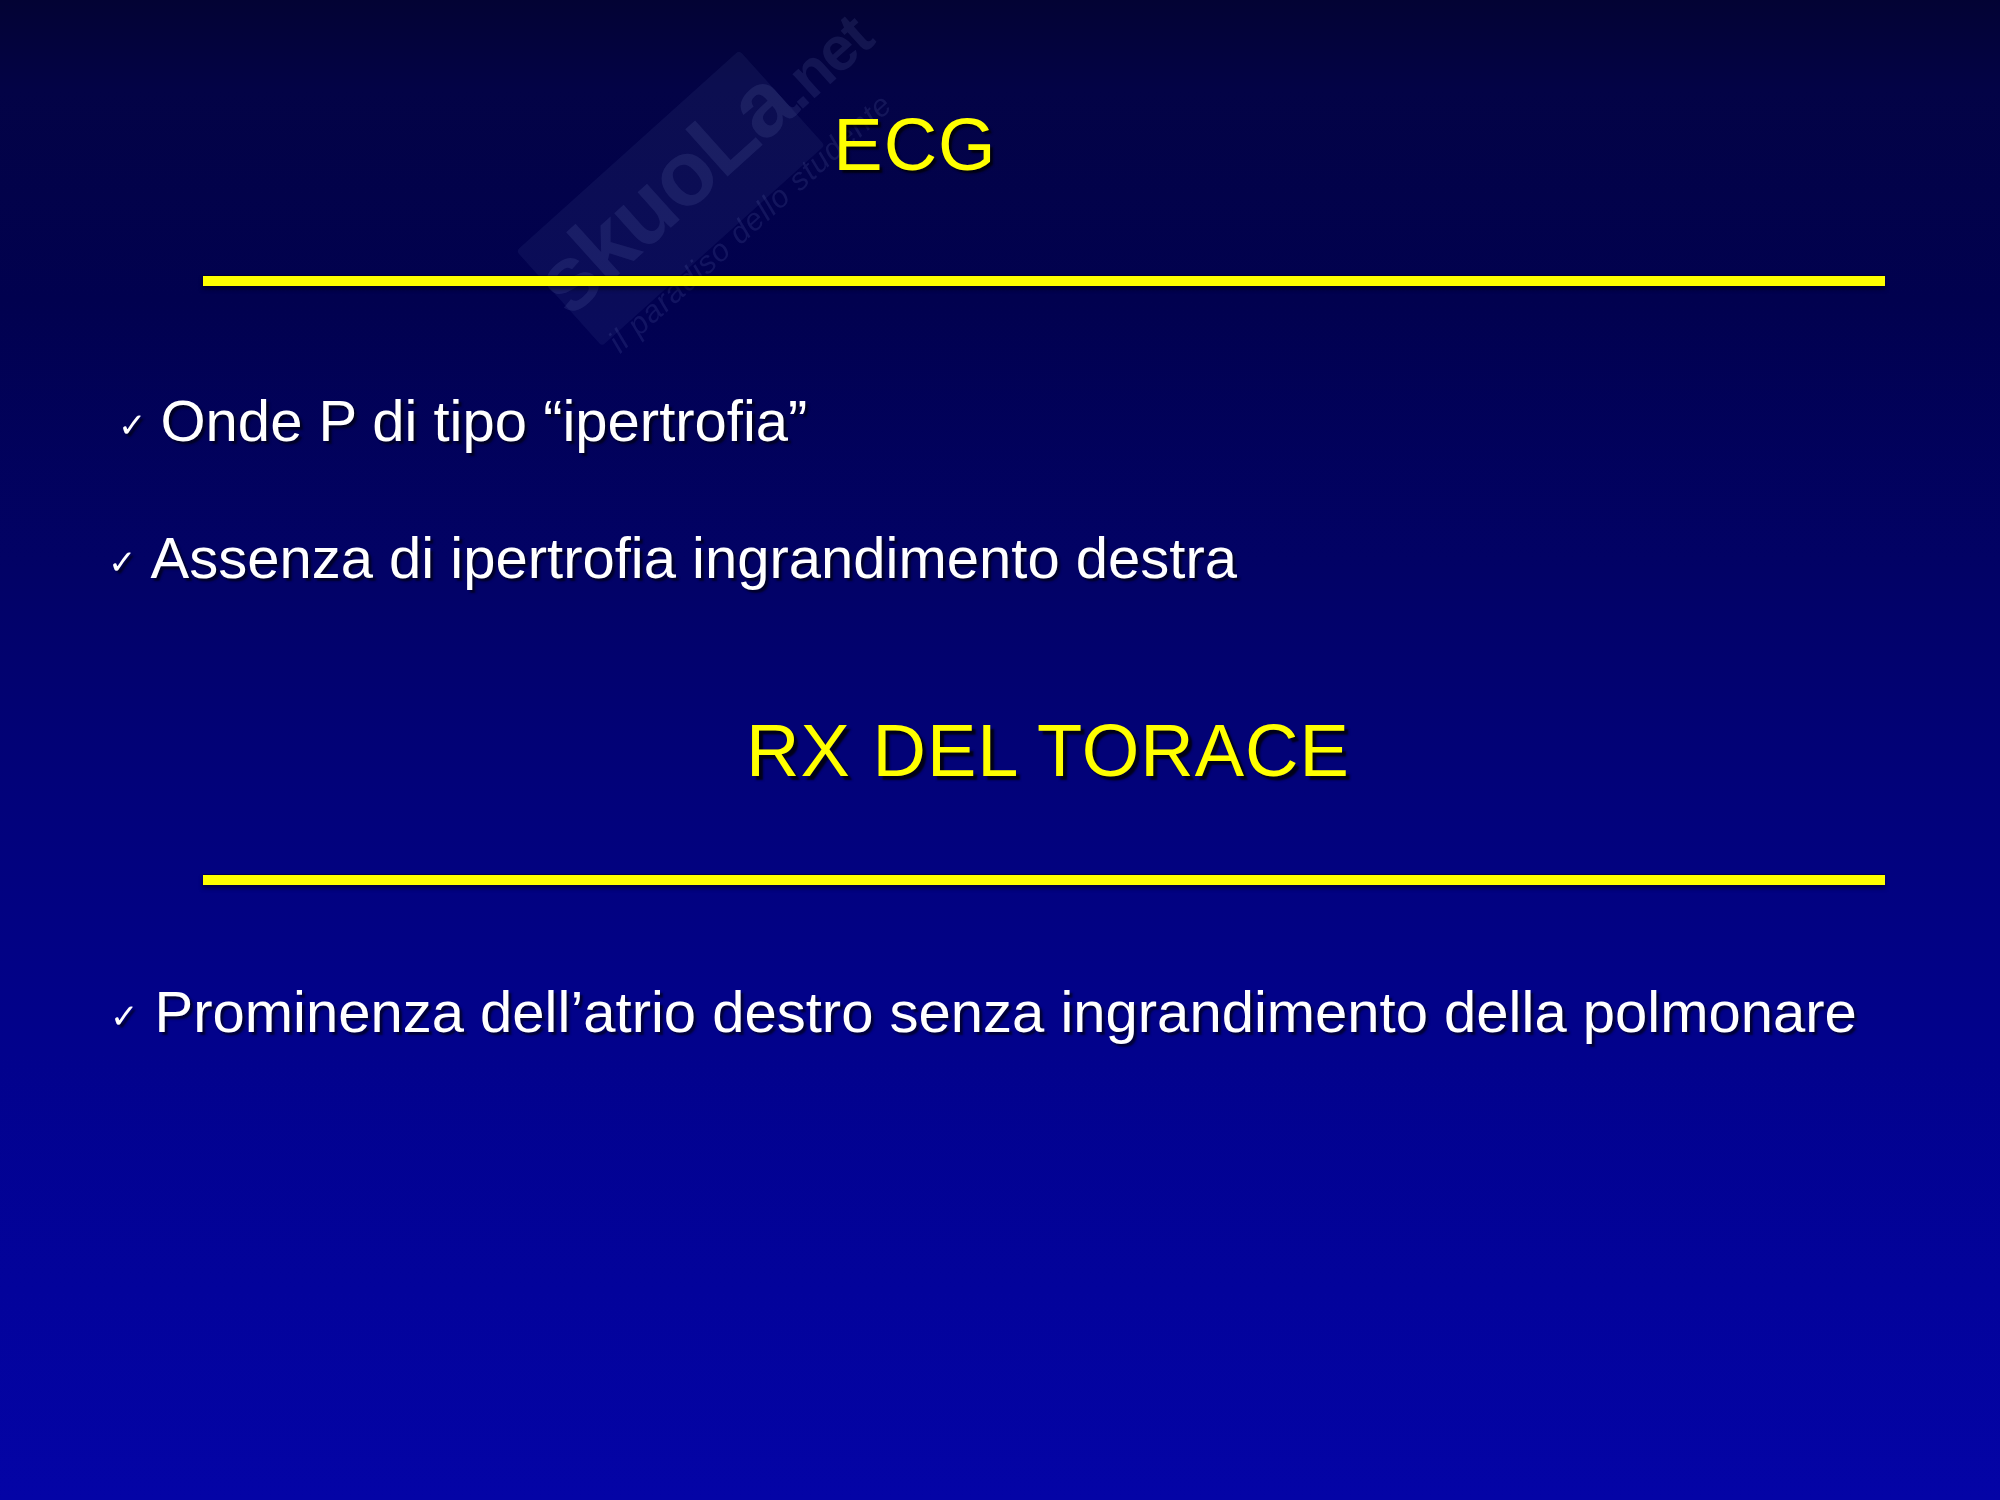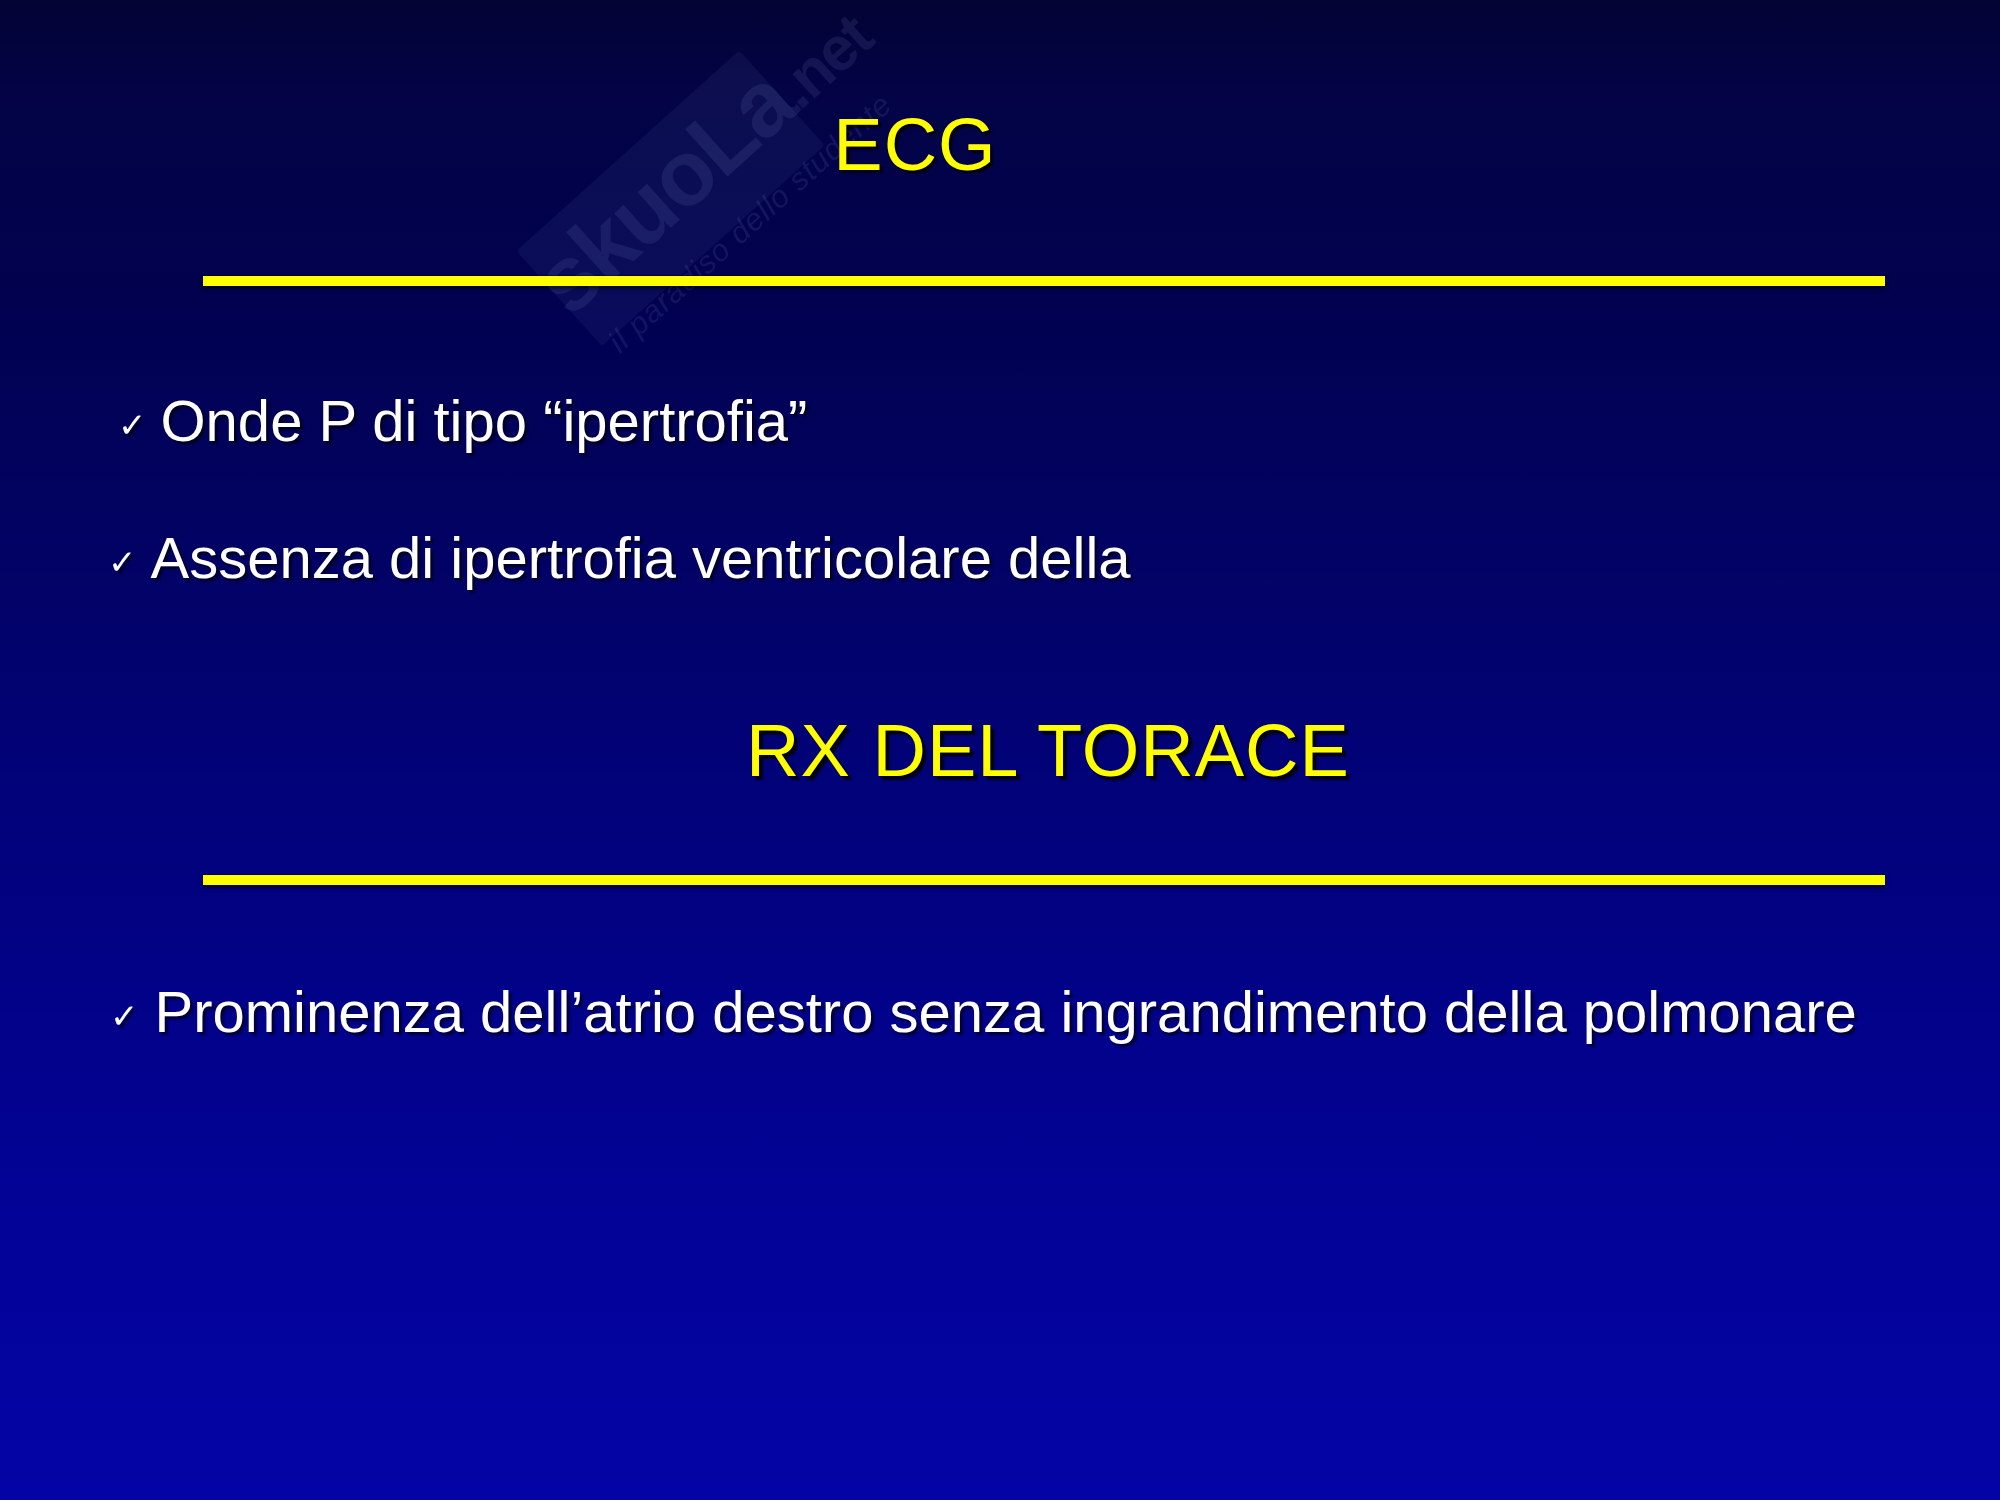--- a/index.html
+++ b/index.html
@@ -177,21 +177,21 @@
     <div class="title-ecg">ECG</div>
     <div class="rule rule-1"></div>
 
     <div class="bullet-row b1">
       <span class="chk">✓</span>
       <span>Onde P di tipo “ipertrofia”</span>
     </div>
 
     <div class="bullet-row b2">
       <span class="chk">✓</span>
-      <span>Assenza di ipertrofia ventricolare della</span>
+      <span>Assenza di ipertrofia ingrandimento destra</span>
     </div>
 
     <div class="title-rx">RX DEL TORACE</div>
     <div class="rule rule-2"></div>
 
     <div class="para-row">
       <span class="chk">✓</span><span>Prominenza dell’atrio destro senza ingrandimento della polmonare</span>
     </div>
 
   </div>

